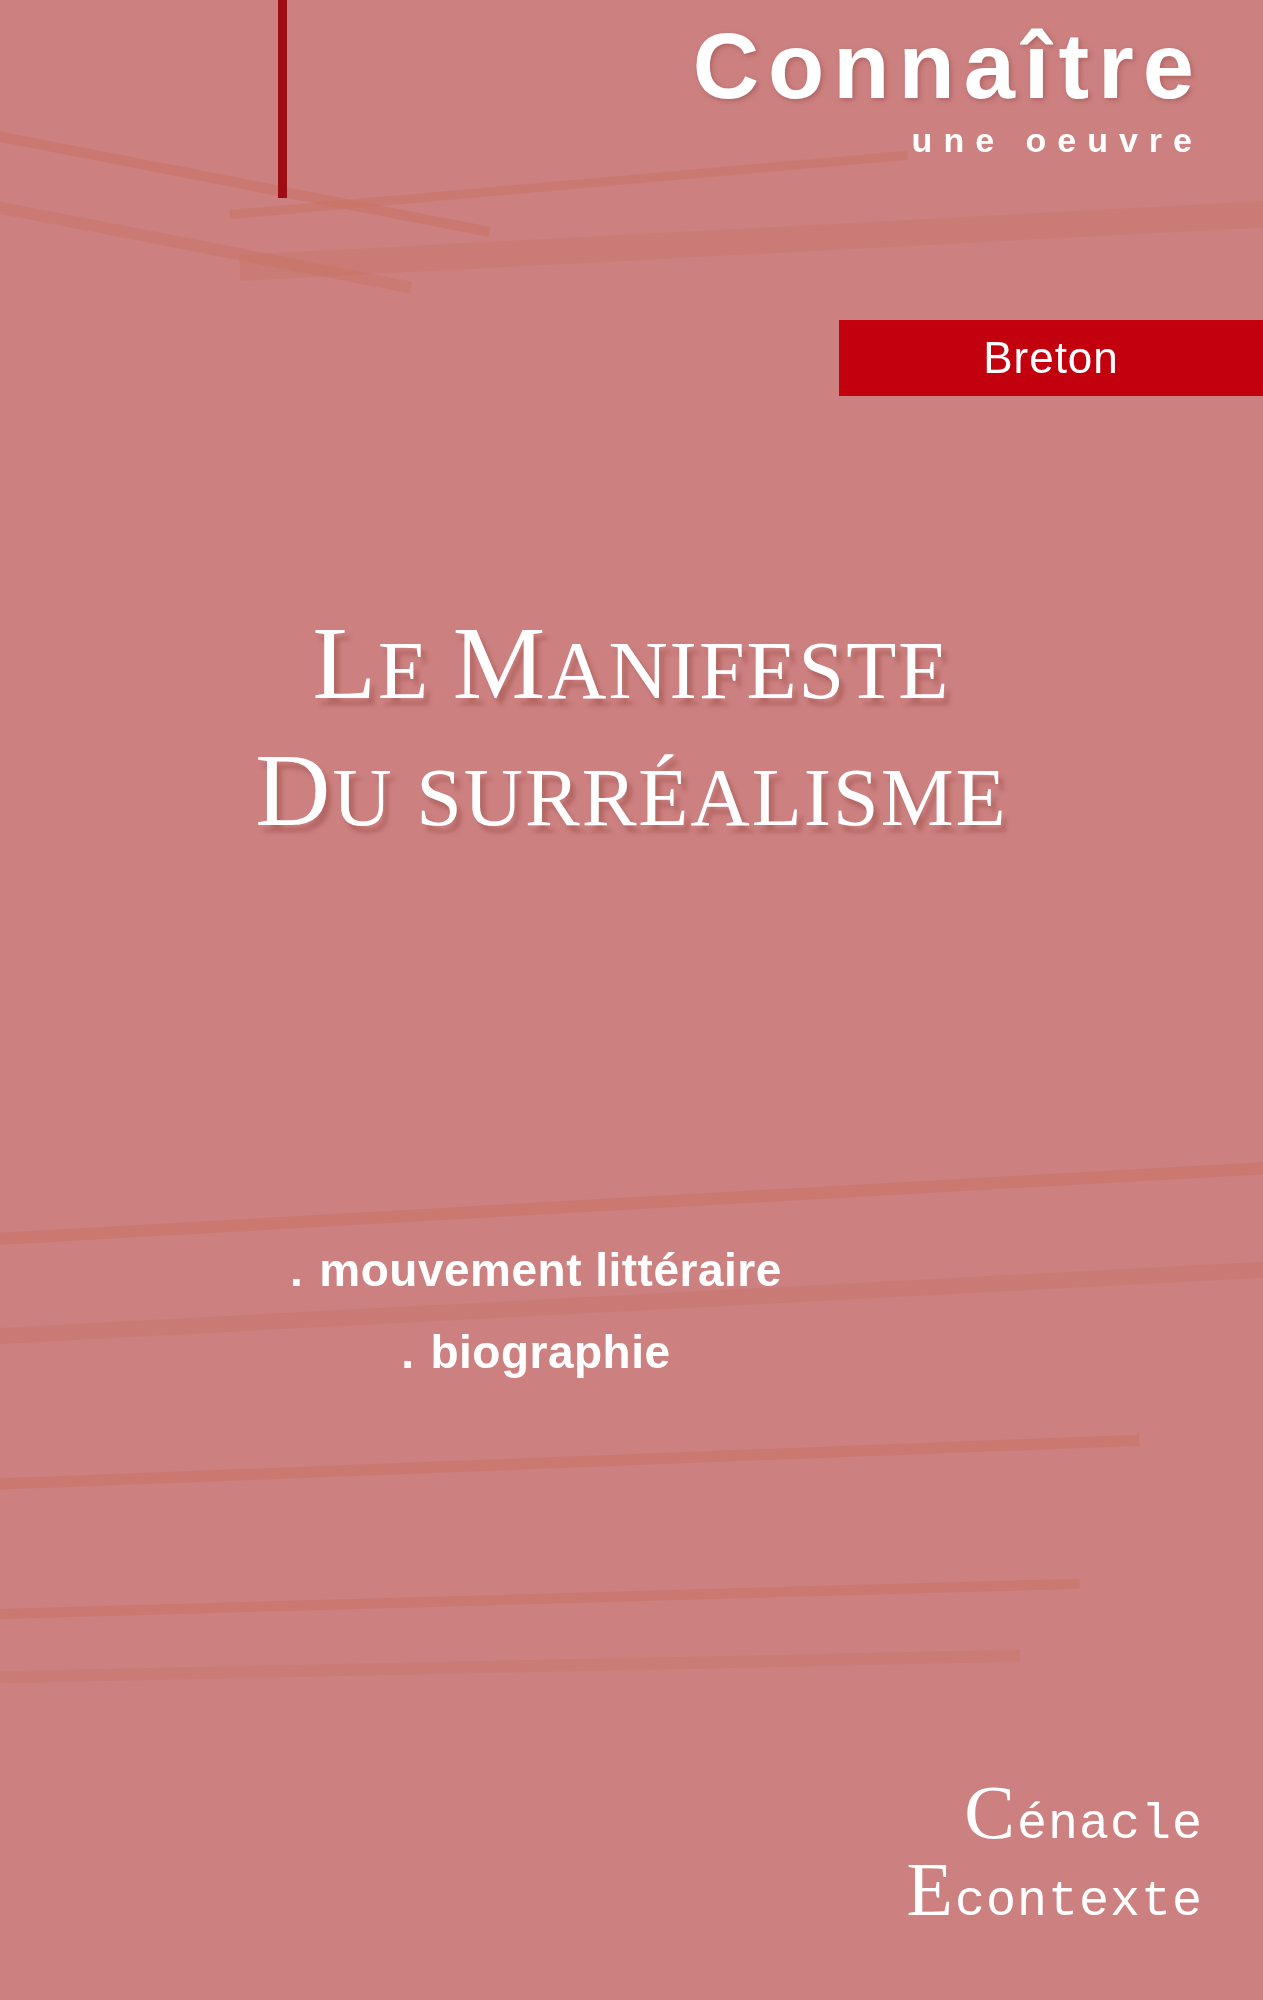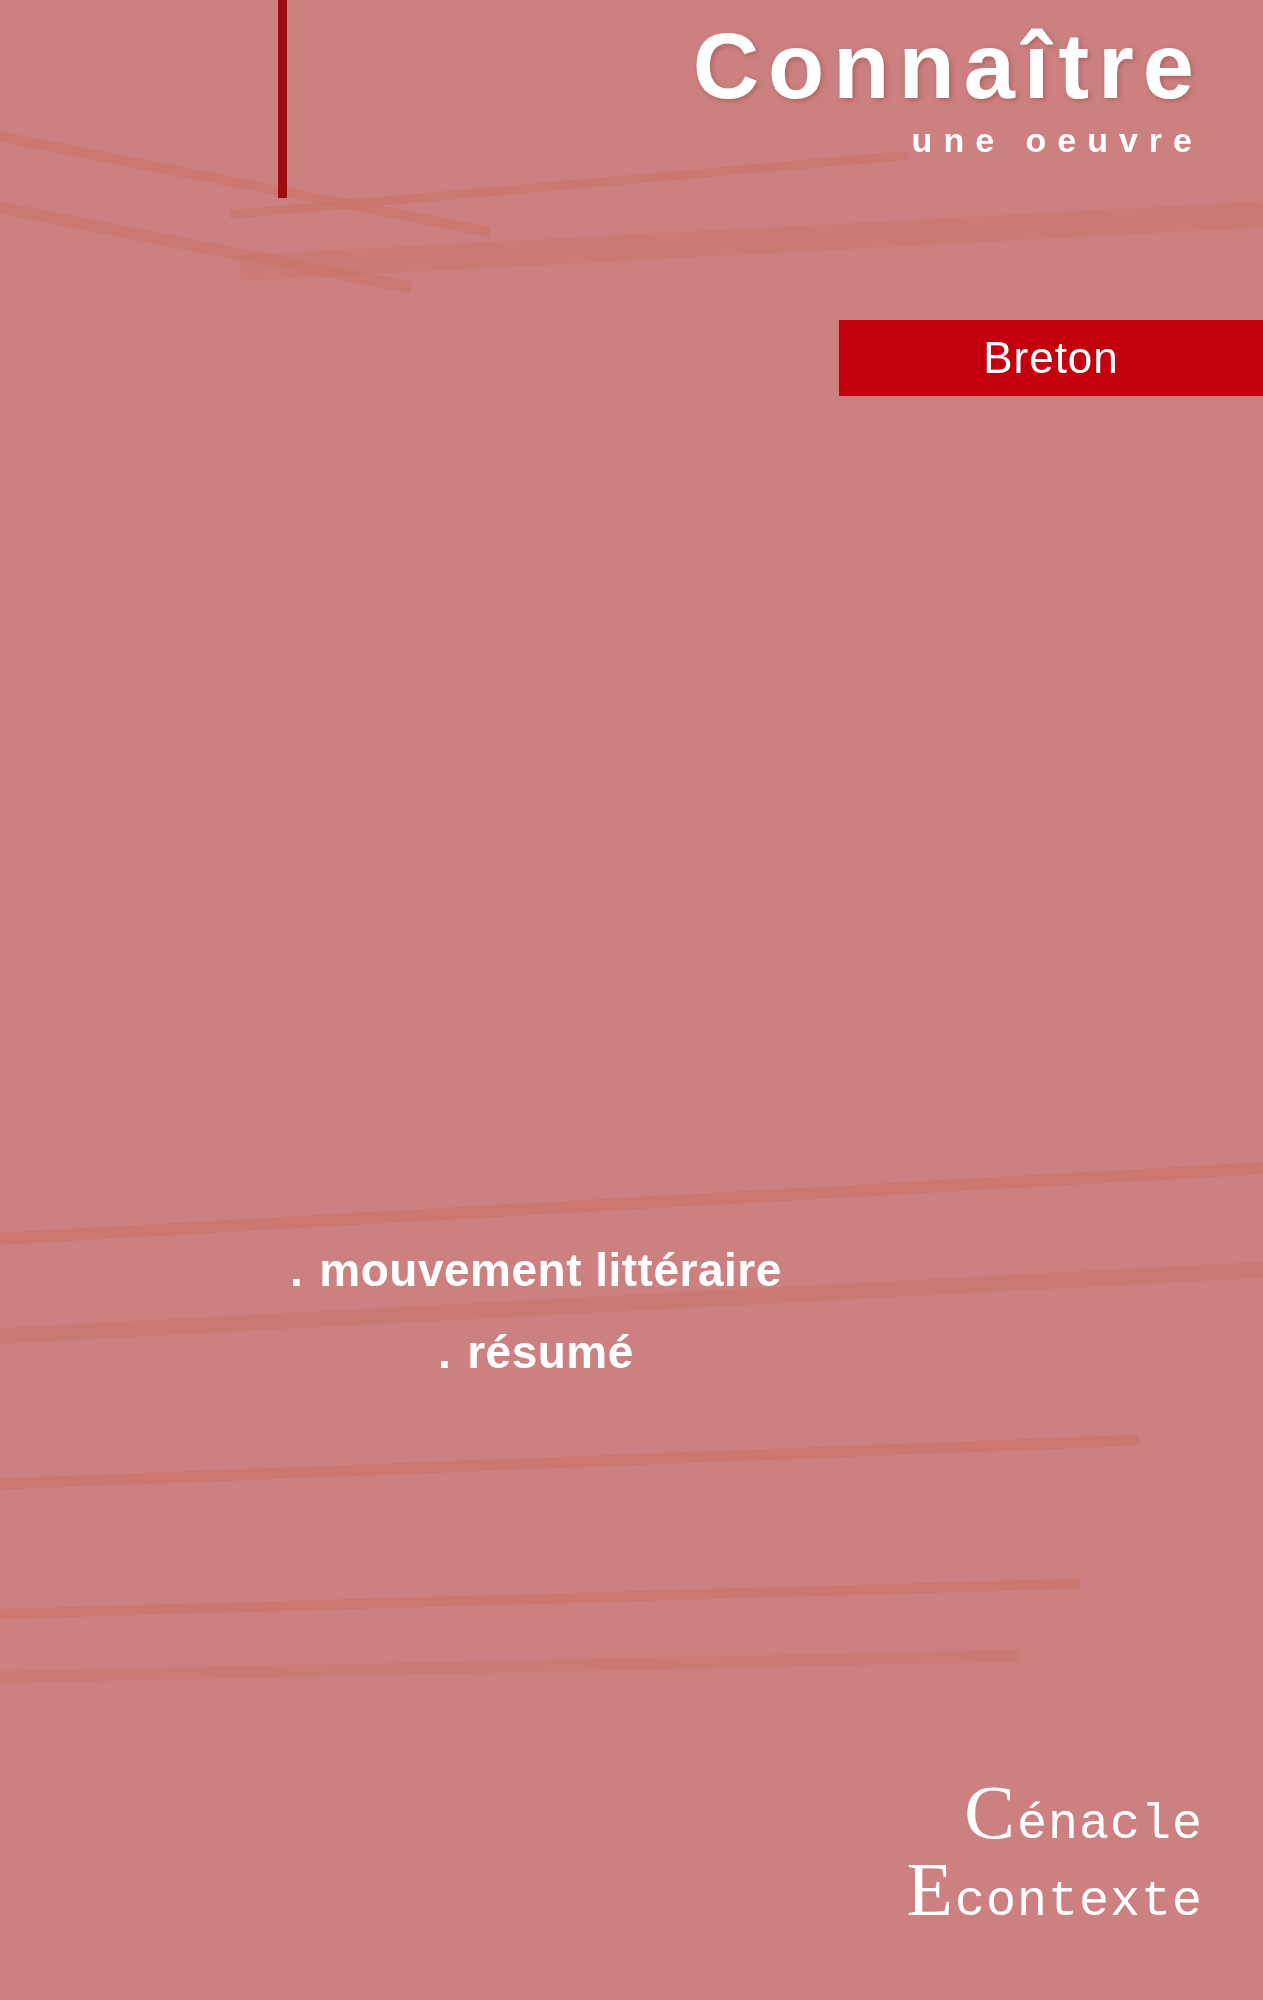--- a/index.html
+++ b/index.html
@@ -176,27 +176,35 @@
     <div class="brand">
       <div class="brand-title">Connaître</div>
       <div class="brand-sub">une oeuvre</div>
     </div>
   </div>
 
   <div class="author-band">
     <span class="author-name">Breton</span>
   </div>
 
+  <div class="title-block">
+    <div class="title-line">
+      <span class="cap">L</span><span class="sc">E </span><span class="cap">M</span><span class="sc">ANIFESTE</span>
+    </div>
+    <div class="title-line">
+      <span class="cap">D</span><span class="sc">U SURRÉALISME</span>
+    </div>
+  </div>
 
   <div class="bullets">
     <div class="bullet">
       <span class="dot">.</span><span>mouvement littéraire</span>
     </div>
     <div class="bullet">
-      <span class="dot">.</span><span>résumé</span>
+      <span class="dot">.</span><span>biographie</span>
     </div>
   </div>
 
   <div class="publisher">
     <div class="pub-row">
       <span class="pub-initial">C</span>
       <span class="pub-word">énacle</span>
     </div>
     <div class="pub-row">
       <span class="pub-initial">E</span>

